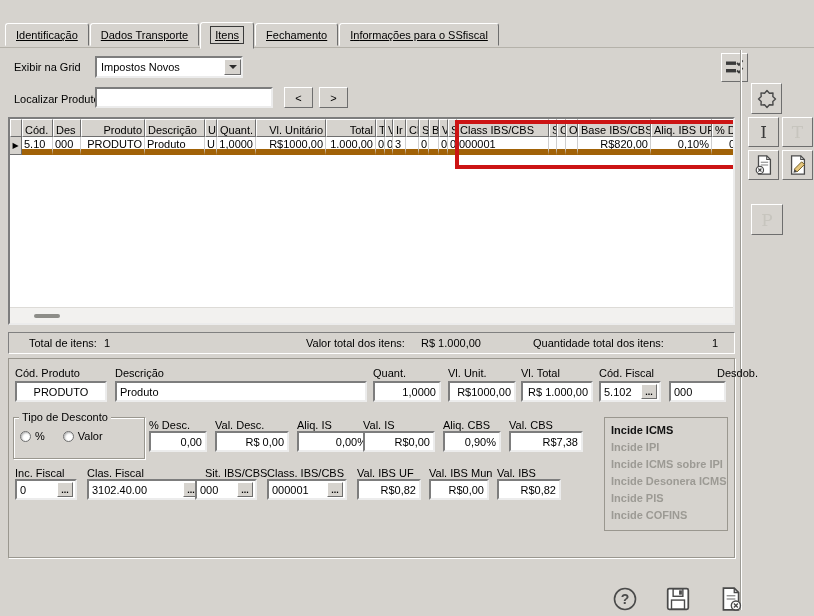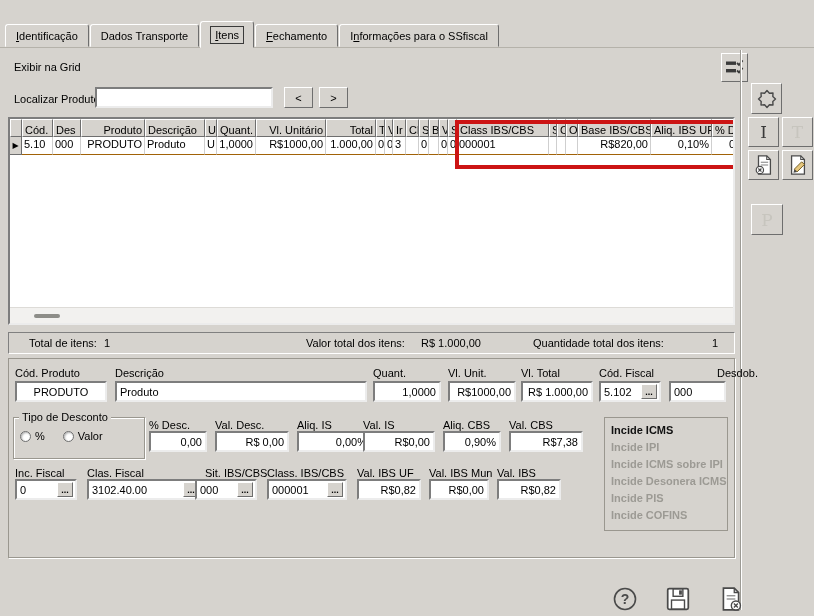--- a/index.html
+++ b/index.html
@@ -13,22 +13,22 @@
   .title-icon{width:15px;height:13px;background:#3a3a3a;border:1px solid #1f1f1f;color:#fff;
     font-size:7px;font-weight:bold;display:flex;align-items:center;justify-content:center;margin-right:6px;}
   .title-text{color:#fff;font-size:12px;flex:1;white-space:nowrap;}
   .tbtn{width:22px;height:15px;background:#9b9c94;border:1px solid #c9cac3;border-radius:2px;
     margin-left:3px;display:flex;align-items:center;justify-content:center;}
   .glyph-min{width:9px;height:3px;background:#4f4f4a;margin-top:7px;}
   .glyph-max{width:9px;height:7px;border:1px solid #4f4f4a;border-top:2px solid #4f4f4a;box-sizing:border-box;}
   .glyph-close{color:#4f4f4a;font-weight:bold;font-size:11px;line-height:11px;}
 
   
-  .tabbar{position:absolute;left:0;top:22px;width:814px;height:26px;display:flex;align-items:flex-end;
-    padding-left:5px;box-sizing:border-box;border-bottom:1px solid #b5b2aa;}
+  .tabbar{position:absolute;left:0;top:22px;width:814px;height:26px;display:flex;align-items:center;
+    padding-left:5px;box-sizing:border-box;border-bottom:1px solid #b5b2aa;text-decoration:underline;}
   .tab{height:21px;display:flex;align-items:center;padding:0 10px;background:#d6d3ce;margin-right:1px;
     border:1px solid;border-color:#ffffff #6e6e6e transparent #ffffff;border-radius:3px 3px 0 0;white-space:nowrap;}
   .tab.active{height:25px;margin-bottom:-1px;border-bottom:1px solid #d6d3ce;}
   .tab.active .tab-label{outline:1px solid #3a3a3a;padding:2px 4px;}
   .tab-label u{text-underline-offset:1px;}
 
   
   .lbl{position:absolute;white-space:nowrap;}
   .sunken{background:#fff;border:2px solid;border-color:#7d7d7d #ececec #ececec #7d7d7d;box-sizing:border-box;}
   .raised{background:#d6d3ce;border:1px solid;border-color:#ffffff #6e6e6e #6e6e6e #ffffff;box-sizing:border-box;}
@@ -38,21 +38,21 @@
   .arrow-down{width:0;height:0;border-left:4px solid transparent;border-right:4px solid transparent;border-top:4px solid #2d2d2d;}
   .pushbtn{position:absolute;display:flex;align-items:center;justify-content:center;font-size:11px;}
 
   
   .grid{position:absolute;left:8px;top:117px;width:727px;height:208px;box-sizing:border-box;background:#fff;
     border:2px solid;border-color:#7d7d7d #ececec #ececec #7d7d7d;overflow:hidden;}
   .grow{display:flex;height:18px;}
   .gh{flex:0 0 auto;background:#d6d3ce;border-top:1px solid #fff;border-left:1px solid #fff;
     border-right:1px solid #6e6e6e;border-bottom:1px solid #6e6e6e;box-sizing:border-box;
     padding:4px 2px;white-space:nowrap;overflow:hidden;}
-  .gc{flex:0 0 auto;border-right:1px solid #cfcfcf;border-bottom:1px solid #a16207;box-sizing:border-box;
+  .gc{flex:0 0 auto;border-right:1px solid #cfcfcf;border-bottom:6px solid #a16207;box-sizing:border-box;
     padding:1px 2px;white-space:nowrap;overflow:hidden;}
   .gc.right,.gh.right{text-align:right;}
   .gsel{background:#d6d3ce;border-right:1px solid #6e6e6e;border-bottom:1px solid #6e6e6e;
     display:flex;align-items:center;justify-content:center;font-size:8px;padding:0;}
   .hscroll{position:absolute;left:0;bottom:0;width:723px;height:15px;background:#f2f1ef;border-top:1px solid #dddbd7;}
   .hthumb{position:absolute;left:24px;top:6px;width:26px;height:4px;background:#8d8d88;border-radius:2px;}
   .redbox{position:absolute;left:445px;top:1px;width:278px;height:41px;border:4px solid #cc1414;pointer-events:none;}
 
   
   .vdivider{position:absolute;left:740px;top:50px;width:1px;height:560px;background:#9c9a94;box-shadow:1px 0 0 #fff;}
@@ -109,20 +109,26 @@
       </div>
       <div class="tab">
         <span class="tab-label"><u>F</u>echamento</span>
       </div>
       <div class="tab">
         <span class="tab-label">I<u>n</u>formações para o SSfiscal</span>
       </div>
     </div>
 
   <span class="lbl" style="left:14px;top:61px;">Exibir na Grid</span>
+  <div class="combo sunken">
+    <span class="combo-text">Impostos Novos</span>
+    <div class="combo-btn raised">
+      <div class="arrow-down"></div>
+    </div>
+  </div>
 
   <div class="pushbtn raised" style="left:721px;top:53px;width:27px;height:29px;">
     <svg width="19" height="17" viewBox="0 0 19 17">
       <rect x="1" y="2.5" width="10" height="3.4" fill="#3a3a3a"></rect>
       <polyline points="12,4 14,6 17.6,1.4" fill="none" stroke="#3a3a3a" stroke-width="1.8"></polyline>
       <rect x="1" y="10" width="10" height="3.4" fill="#3a3a3a"></rect>
       <polyline points="12,11.5 14,13.5 17.6,8.9" fill="none" stroke="#3a3a3a" stroke-width="1.8"></polyline>
     </svg>
   </div>
 

